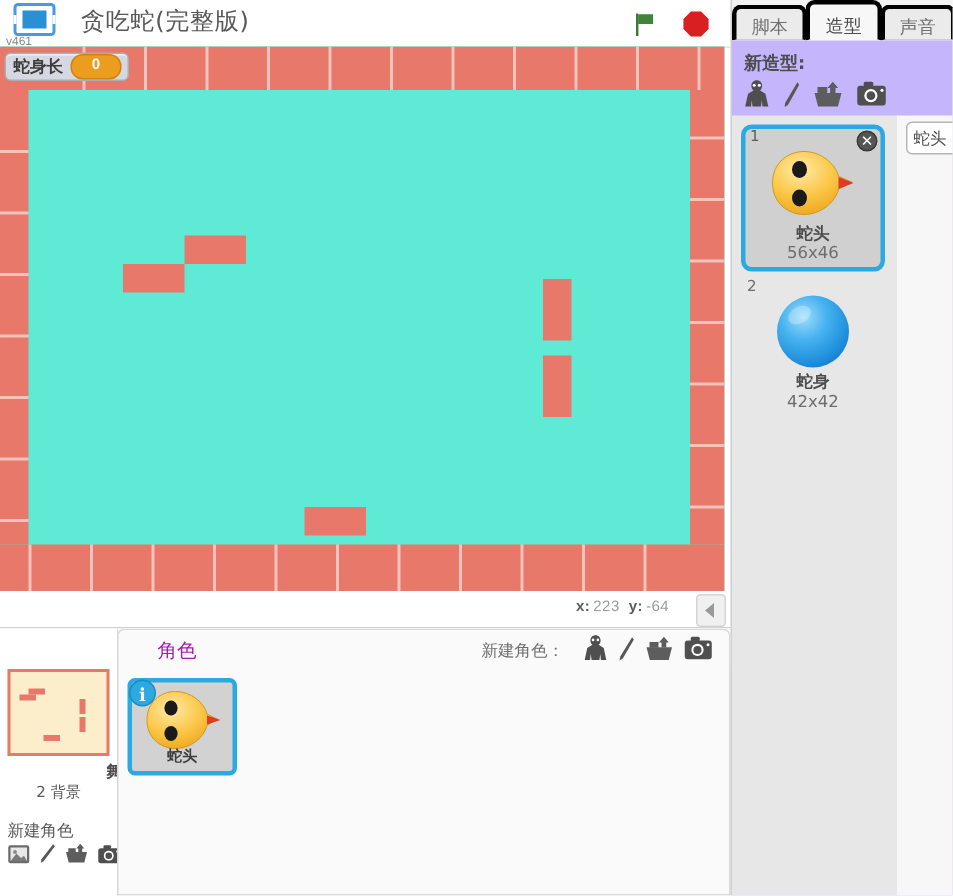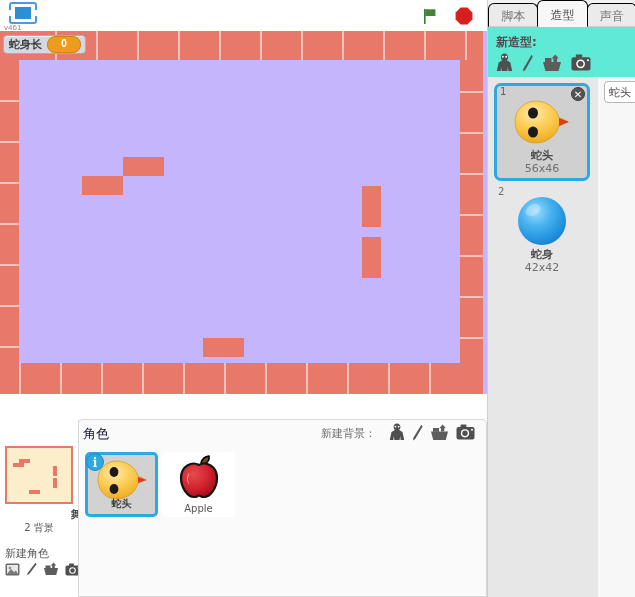--- a/index.html
+++ b/index.html
@@ -97,23 +97,22 @@
     right: 14px; top: 7px;
     width: 18px; height: 18px;
     cursor: pointer;
   }
 
   
   .stage {
     position: absolute;
     left: 0; top: 31px;
     width: 483px; height: 363px;
-    background: #c4b5fd;
+    background: #5eead4;
     overflow: hidden;
-    padding-left: 31px;
   }
   .wall-seg {
     position: absolute;
     background: #e8796a;
   }
   .wall-gap-h {
     position: absolute;
     background: #fceeca;
     opacity: 0.85;
   }
@@ -209,23 +208,23 @@
     width: 409px; height: 27px;
     background: #fafafa;
     border: 1px solid #d8d8d8;
     border-bottom: none;
     border-top-left-radius: 5px;
     border-top-right-radius: 5px;
     box-sizing: border-box;
   }
   .sprite-header-title {
     position: absolute;
-    left: 4px; top: 5px;
+    left: 26px; top: 5px;
     font-size: 13px;
-    color: #0f172a;
+    color: #a21caf;
     font-family: "DejaVu Sans", sans-serif;
   }
   .new-sprite-label {
     position: absolute;
     right: 110px; top: 6px;
     font-size: 11px;
     color: #6e6e6e;
     font-family: "DejaVu Sans", sans-serif;
     white-space: nowrap;
   }
@@ -366,21 +365,21 @@
     align-items: flex-end;
   }
   .tab {
     flex: 1;
     text-align: center;
     font-size: 12px;
     color: #707070;
     font-family: "DejaVu Sans", sans-serif;
     padding: 4px 0 3px;
     background: #ebebeb;
-    border: 1px solid #000000;
+    border: 3px solid #000000;
     border-bottom: 1px solid #cfcfcf;
     border-top-left-radius: 6px;
     border-top-right-radius: 6px;
     margin-right: -1px;
     box-sizing: border-box;
     cursor: pointer;
     height: 24px;
   }
   .tab.active {
     background: #f7f7f7;
@@ -388,21 +387,21 @@
     border-bottom-color: #f7f7f7;
     height: 27px;
     padding-top: 6px;
     z-index: 3;
   }
   .tab-content {
     position: absolute;
     left: 0; top: 27px;
     width: 148px;
     bottom: 0;
-    background: #5eead4;
+    background: #c4b5fd;
   }
   .new-costume-label {
     position: absolute;
     left: 8px; top: 7px;
     font-size: 12px;
     font-weight: bold;
     color: #4d4d4d;
     font-family: "DejaVu Sans", sans-serif;
   }
   .new-costume-icons {
@@ -512,20 +511,21 @@
 
 <div id="app">
 
   <div class="left-col">
 
     <div class="topbar">
       <div class="logo-wrap">
         <div class="logo-box"></div>
       </div>
       <div class="logo-ver">v461</div>
+      <div class="proj-title">贪吃蛇(完整版)</div>
 
       <div class="green-flag icon-btn">
         <svg class="icon-svg" width="17" height="17" viewBox="0 0 17 17">
           <rect x="3" y="1" width="1.6" height="15" fill="#3b7a33"></rect>
           <path d="M4.6 1.6 L14.4 1.6 L14.4 8.0 L4.6 8.0 Z" fill="#3f8438"></path>
           <path d="M14.4 1.6 L11.6 4.8 L14.4 8.0 Z" fill="#ffffff" opacity="0"></path>
           <path d="M4.6 1.6 L14.6 1.6 L11.8 4.8 L14.6 8.0 L4.6 8.0 Z" fill="#3f8438"></path>
         </svg>
       </div>
 
@@ -587,20 +587,26 @@
       <div class="obstacle" style="left:362px;top:155px;width:19px;height:41px;"></div>
       <div class="obstacle" style="left:362px;top:206px;width:19px;height:41px;"></div>
       <div class="obstacle" style="left:203px;top:307px;width:41px;height:19px;"></div>
 
       <div class="watcher">
         <span class="watcher-label">蛇身长</span>
         <span class="watcher-value">0</span>
       </div>
     </div>
 
+    <div class="stage-footer">
+      <div class="coords">
+        <span class="axis">x:</span><span class="num">223</span><span class="axis">y:</span><span class="num">-64</span>
+      </div>
+      <div class="collapse-arrow"></div>
+    </div>
 
     <div class="sprite-pane">
 
       <div class="stage-col">
         <div class="stage-thumb">
           <div class="mini" style="left:12px;top:11px;width:11px;height:4px;"></div>
           <div class="mini" style="left:6px;top:15px;width:11px;height:4px;"></div>
           <div class="mini" style="left:46px;top:18px;width:4px;height:10px;"></div>
           <div class="mini" style="left:46px;top:30px;width:4px;height:10px;"></div>
           <div class="mini" style="left:22px;top:42px;width:11px;height:4px;"></div>
@@ -637,21 +643,21 @@
                 <circle cx="7.5" cy="7.5" r="3.3" fill="#fff"></circle>
                 <circle cx="7.5" cy="7.5" r="2.2" fill="#4f4f4f"></circle>
                 <circle cx="13.3" cy="4.7" r="0.8" fill="#fff"></circle>
               </svg>
           </span>
         </div>
       </div>
 
       <div class="sprite-header">
         <div class="sprite-header-title">角色</div>
-        <div class="new-sprite-label">新建背景：</div>
+        <div class="new-sprite-label">新建角色：</div>
         <div class="new-sprite-icons">
           <span class="icon-btn">
             <svg width="16" height="18" viewBox="0 0 16 18">
                 <path d="M8 0.5 C10 0.5 11.4 2 11.4 4 C11.4 5.2 10.9 6.2 10.1 6.9 L13.5 9 L15.2 17 L11.6 17 L11.2 13 L10.6 17 L5.4 17 L4.8 13 L4.4 17 L0.8 17 L2.5 9 L5.9 6.9 C5.1 6.2 4.6 5.2 4.6 4 C4.6 2 6 0.5 8 0.5 Z" fill="#4f4f4f"></path>
                 <circle cx="6.4" cy="3.6" r="0.9" fill="#fff"></circle>
                 <circle cx="9.6" cy="3.6" r="0.9" fill="#fff"></circle>
               </svg>
           </span>
           <span class="icon-btn">
             <svg width="11" height="17" viewBox="0 0 11 17">
@@ -692,37 +698,20 @@
               </defs>
               <path d="M4 21 C4 9 13 2 23 2 C33 2 42 9 44 17 L51 20.5 L44 24.5 C42 33 33 40 23 40 C13 40 4 33 4 21 Z" fill="url(#snakeHeadG1)" stroke="#c99414" stroke-width="0.6"></path>
               <polygon points="44,18 53,21 44,24" fill="#e03a20"></polygon>
               <ellipse cx="20" cy="13" rx="4.4" ry="5" fill="#1a1a1a"></ellipse>
               <ellipse cx="20" cy="30" rx="4.4" ry="5" fill="#1a1a1a"></ellipse>
             </svg>
           </div>
           <div class="sprite-card-name">蛇头</div>
         </div>
 
-        <div class="sprite-card" style="left:83px;top:6px;">
-          <div class="sprite-card-thumb">
-            <svg width="46" height="44" viewBox="0 0 46 44">
-              <defs>
-                <radialGradient id="appleG1" cx="35%" cy="32%" r="70%">
-                  <stop offset="0%" stop-color="#e84b4b"></stop>
-                  <stop offset="65%" stop-color="#cf1f2d"></stop>
-                  <stop offset="100%" stop-color="#a80f1c"></stop>
-                </radialGradient>
-              </defs>
-              <path d="M25 8 C26 4 29 1.5 33 1 C33.6 4.5 31.5 8 27.5 9.5 Z" fill="#6b4a15" stroke="#000" stroke-width="1.6" stroke-linejoin="round"></path>
-              <path d="M23 10 C16 6 5 11 5 23 C5 33 12 42 18 42 C21 42 22 40.5 23 40.5 C24 40.5 25 42 28 42 C34 42 41 33 41 23 C41 11 30 6 23 10 Z" fill="url(#appleG1)" stroke="#141414" stroke-width="2.2" stroke-linejoin="round"></path>
-              <path d="M13 18 C11.5 22 11.8 27 13.2 30 C11 27 10.6 21 13 18 Z" fill="#ffffff" opacity="0.85"></path>
-            </svg>
-          </div>
-          <div class="sprite-card-name">Apple</div>
-        </div>
 
       </div>
     </div>
   </div>
 
   <div class="right-col">
 
     <div class="tabs">
       <div class="tab">脚本</div>
       <div class="tab active">造型</div>

